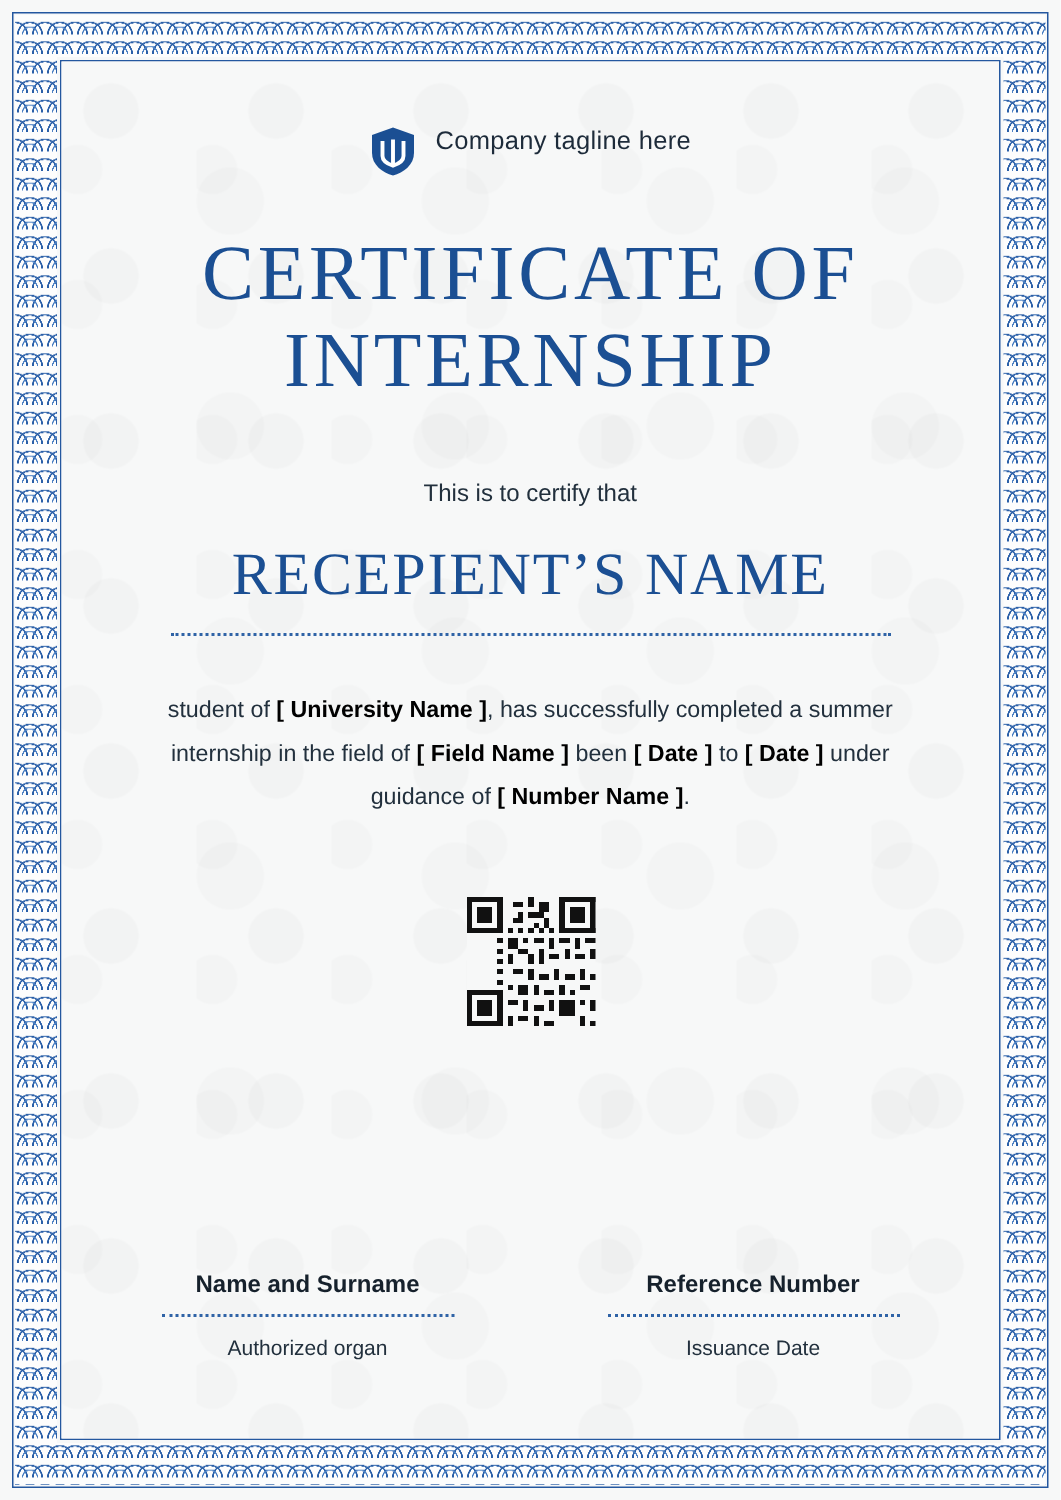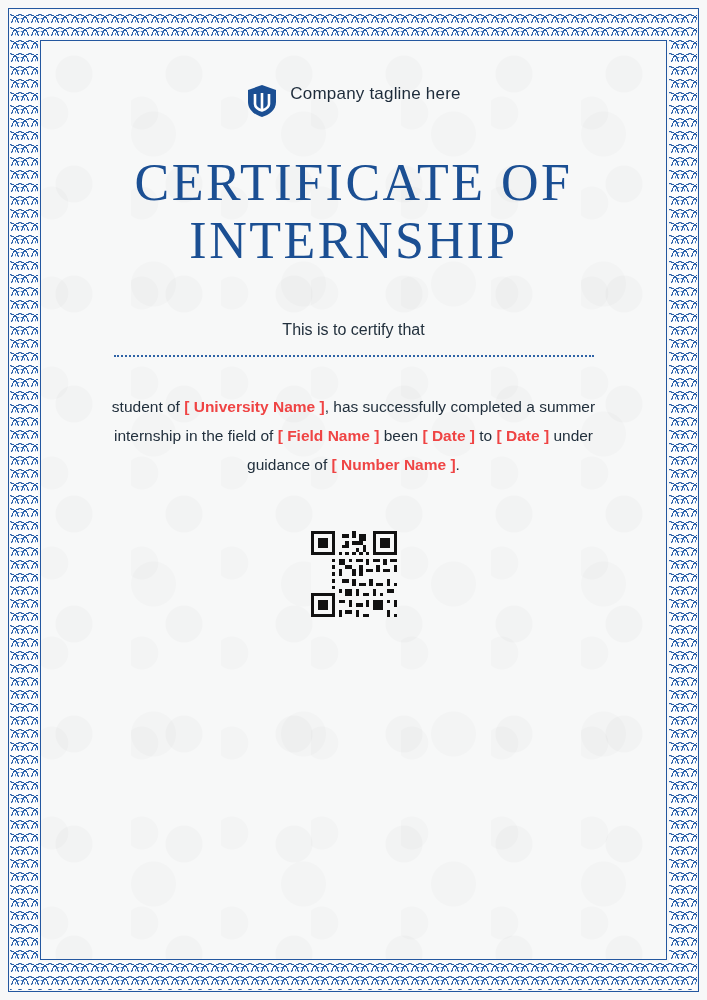--- a/index.html
+++ b/index.html
@@ -142,21 +142,21 @@
     margin: 36px auto 0 auto;
     width: 540px;
     font-size: 15.5px;
     line-height: 1.85;
     color: #22303d;
   }
   .paragraph.second {
     margin-top: 40px;
     width: 520px;
   }
-  .paragraph b { font-weight: bold; color: #ef4444; }
+  .paragraph b { font-weight: bold; color: #000000; }
 
   .qr-wrap {
     margin-top: 52px;
     display: flex;
     justify-content: center;
   }
   .qr {
     width: 86px;
     height: 86px;
     image-rendering: pixelated;
@@ -212,20 +212,21 @@
       <span class="brand-tagline">Company tagline here</span>
     </div>
 
     <div class="title">
       <div>CERTIFICATE OF</div>
       <div>INTERNSHIP</div>
     </div>
 
     <div class="certify-line">This is to certify that</div>
 
+    <div class="recipient">RECEPIENT’S NAME</div>
 
     <div class="divider"></div>
 
     <div class="paragraph first">
       <span>student of </span><b>[ University Name ]</b><span>, has successfully completed a summer internship in the field of </span><b>[ Field Name ]</b><span> been </span><b>[ Date ]</b><span> to </span><b>[ Date ]</b><span> under guidance of </span><b>[ Number Name ]</b><span>.</span>
     </div>
 
 
     <div class="qr-wrap">
       <svg class="qr" viewBox="0 0 25 25" shape-rendering="crispEdges">
@@ -308,15 +309,27 @@
           <rect x="8" y="23" width="1" height="2"></rect>
             <rect x="10" y="23" width="2" height="1"></rect>
           <rect x="13" y="23" width="1" height="2"></rect>
             <rect x="15" y="24" width="2" height="1"></rect>
           <rect x="22" y="23" width="1" height="2"></rect>
             <rect x="24" y="24" width="1" height="1"></rect>
         </g>
       </svg>
     </div>
 
+    <div class="signatures">
+      <div class="sig-block">
+        <div class="sig-title">Name and Surname</div>
+        <div class="sig-rule"></div>
+        <div class="sig-sub">Authorized organ</div>
+      </div>
+      <div class="sig-block">
+        <div class="sig-title">Reference Number</div>
+        <div class="sig-rule"></div>
+        <div class="sig-sub">Issuance Date</div>
+      </div>
+    </div>
 
   </div>
 </div>
 
 </body></html>

